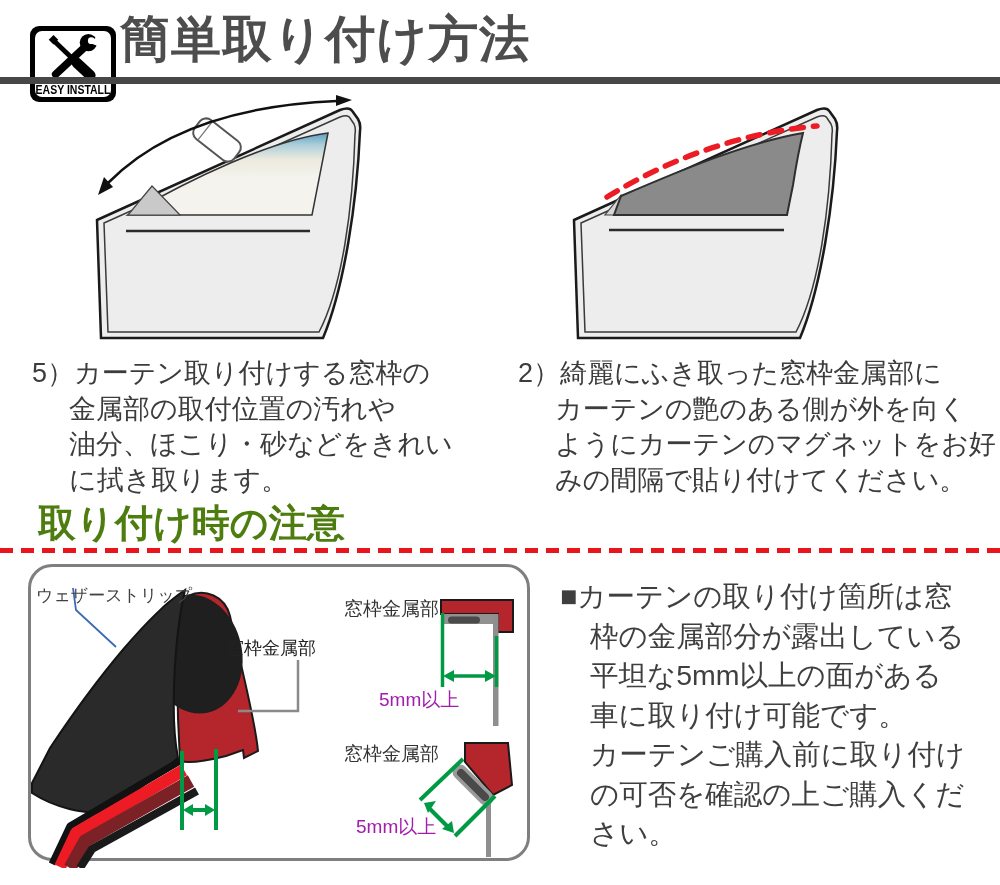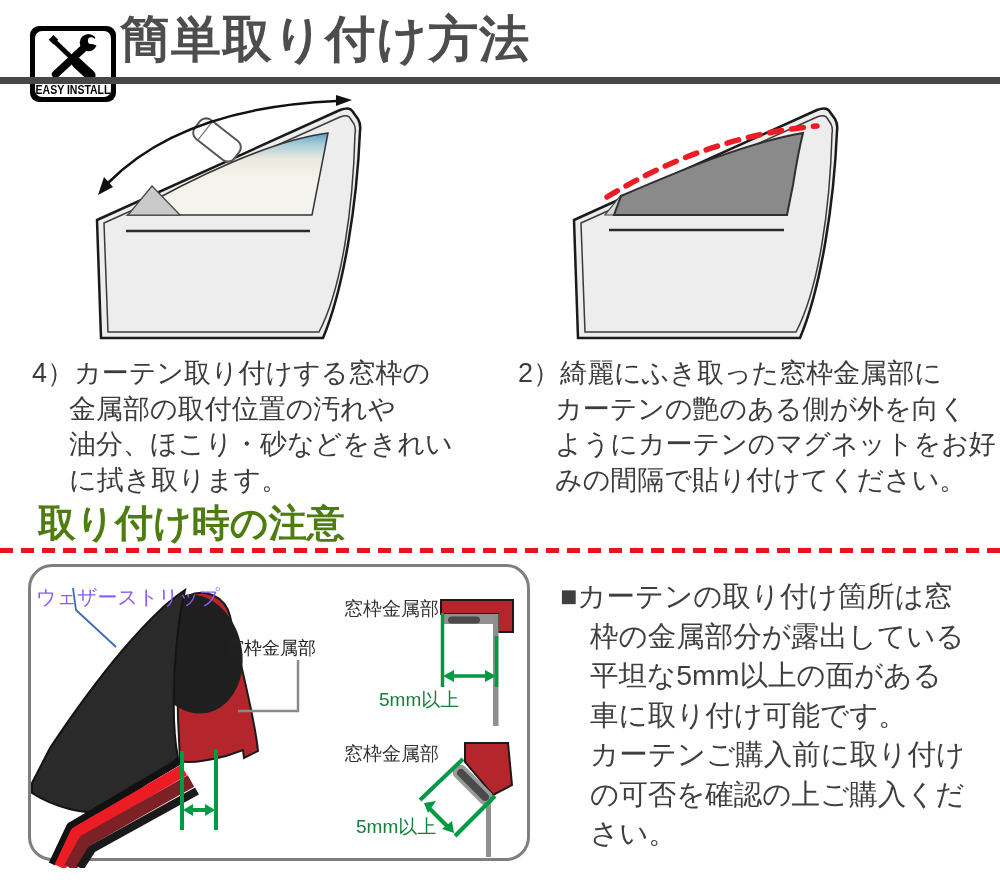--- a/index.html
+++ b/index.html
@@ -28,23 +28,23 @@
   
   .caution-title{left:38px;top:498px;font-family:"Liberation Serif",serif;font-weight:bold;
          font-size:38px;color:#4d7c0f;white-space:nowrap;}
   .red-divider{left:0;top:548px;width:1000px;height:5px;
          background:repeating-linear-gradient(90deg,#e8151c 0 13px,transparent 13px 21px);}
   .caution-box{left:28px;top:564px;width:502px;height:297px;border:3px solid #7f7f7f;
          border-radius:24px;background:#fff;box-sizing:border-box;}
 
   
   .lbl{white-space:nowrap;}
-  .lbl-blue{color:#8b5cf6;font-size:20px;}
+  .lbl-blue{color:#404040;font-size:17px;}
   .lbl-black{color:#222;font-size:18px;}
-  .lbl-green{color:#15803d;font-size:19px;}
+  .lbl-green{color:#a21caf;font-size:19px;}
   .mini-label{color:#333;font-size:19px;}
 
   
   .note-text{left:560px;top:577px;width:438px;font-size:28.5px;line-height:39.5px;color:#3f3f3f;
          white-space:pre-line;padding-left:30px;text-indent:-30px;}
 </style>
 </head>
 <body>
 
 <div class="page">
@@ -117,21 +117,21 @@
 
       <path d="M 52,103 L 45,122 L 218,122 L 224,92 C 227,73 231,52 234,40
                C 176,50 110,78 52,103 Z" fill="#8a8a8a" stroke="#2f2f2f" stroke-width="2"></path>
 
       <line x1="40" y1="137" x2="215" y2="137" stroke="#2b2b2b" stroke-width="2.5"></line>
 
       <path d="M 38,104 C 100,66 170,40 248,33" fill="none" stroke="#ed1c24" stroke-width="5.5" stroke-dasharray="12 10" stroke-linecap="round"></path>
     </g>
   </svg>
 
-  <div class="abs step-text step1">4）カーテン取り付けする窓枠の
+  <div class="abs step-text step1">5）カーテン取り付けする窓枠の
 金属部の取付位置の汚れや
 油分、ほこり・砂などをきれい
 に拭き取ります。</div>
   <div class="abs step-text step2">2）綺麗にふき取った窓枠金属部に
 カーテンの艶のある側が外を向く
 ようにカーテンのマグネットをお好
 みの間隔で貼り付けてください。</div>
 
   <div class="abs caution-title">取り付け時の注意</div>
   <div class="abs red-divider"></div>

